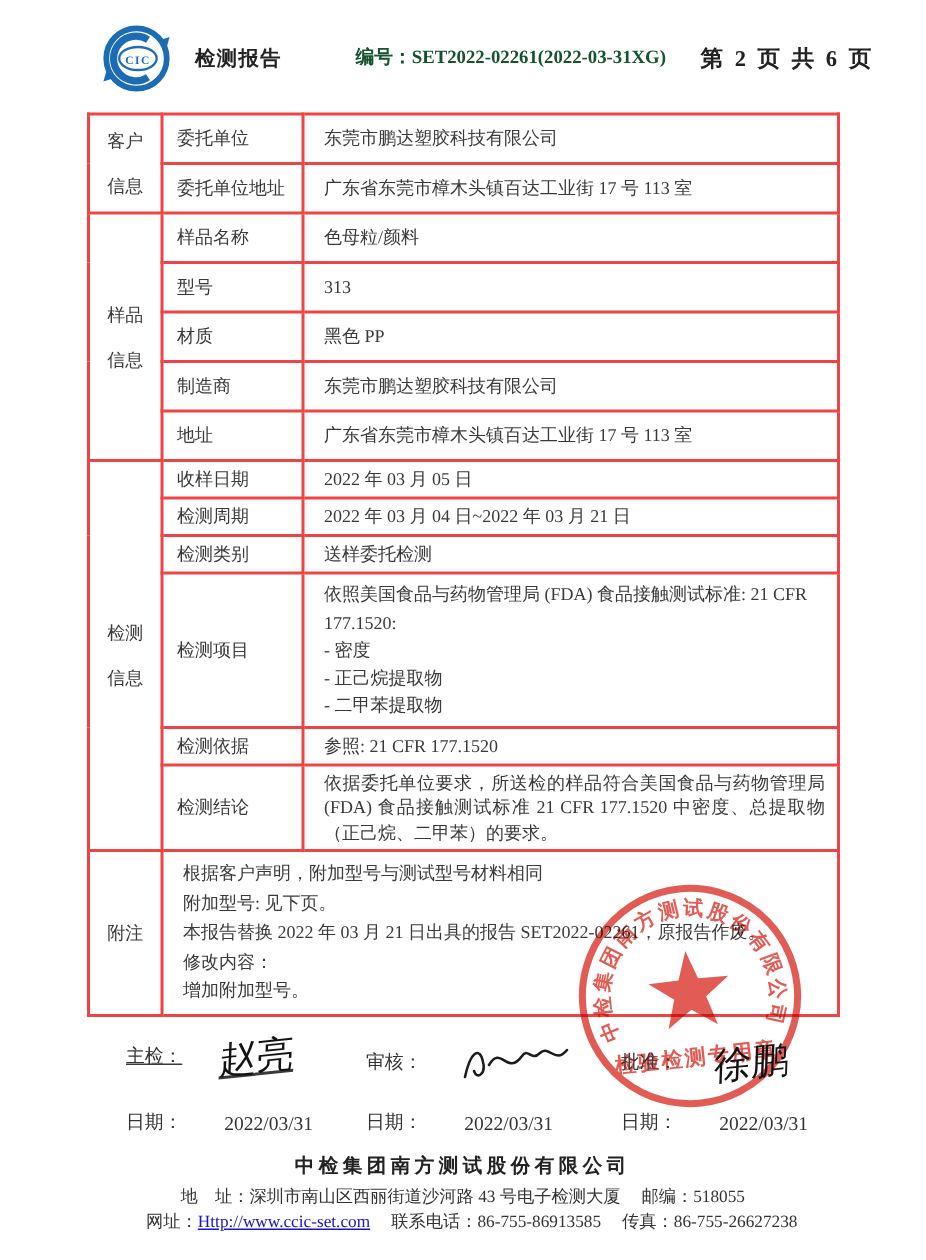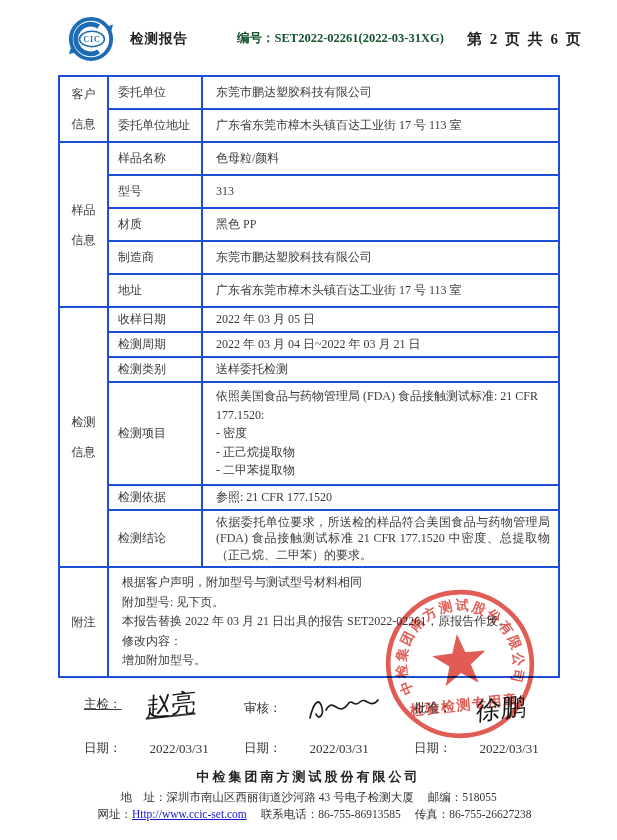--- a/index.html
+++ b/index.html
@@ -7,21 +7,21 @@
   .page { position:relative; width:617px; height:840px; background:#fff; color:#3a3a3a; overflow:hidden; }
 
   
   .logo { position:absolute; left:62px; top:15px; width:58px; height:48px; }
   .h-title { position:absolute; left:130px; top:30px; font-size:13.5px; font-weight:bold; color:#222; letter-spacing:1px; }
   .h-no { position:absolute; left:237px; top:30px; font-size:12.5px; font-weight:bold; color:#14532d; }
   .h-page { position:absolute; left:467px; top:30px; font-size:15px; font-weight:bold; color:#222; letter-spacing:2px; }
 
   
   table.info { position:absolute; left:58px; top:75px; width:500px; border-collapse:collapse; table-layout:fixed; }
-  table.info td { border:2px solid #1d4ed8; font-size:12px; color:#3a3a3a; vertical-align:middle; }
+  table.info td { border:2px solid #ef4444; font-size:12px; color:#3a3a3a; vertical-align:middle; }
   td.sec { text-align:center; }
   .sec-line { line-height:30px; }
   .sec-one { line-height:14px; }
   td.lab { padding-left:9px; }
   td.val { padding:2px 8px 2px 13px; }
   tr.r33 { height:33px; }
   tr.r25 { height:25px; }
   td.items { padding:4px 8px 4px 13px; }
   td.items div { line-height:18.5px; }
   td.concl { padding:3px 8px 3px 13px; line-height:16.5px; text-align:justify; }

